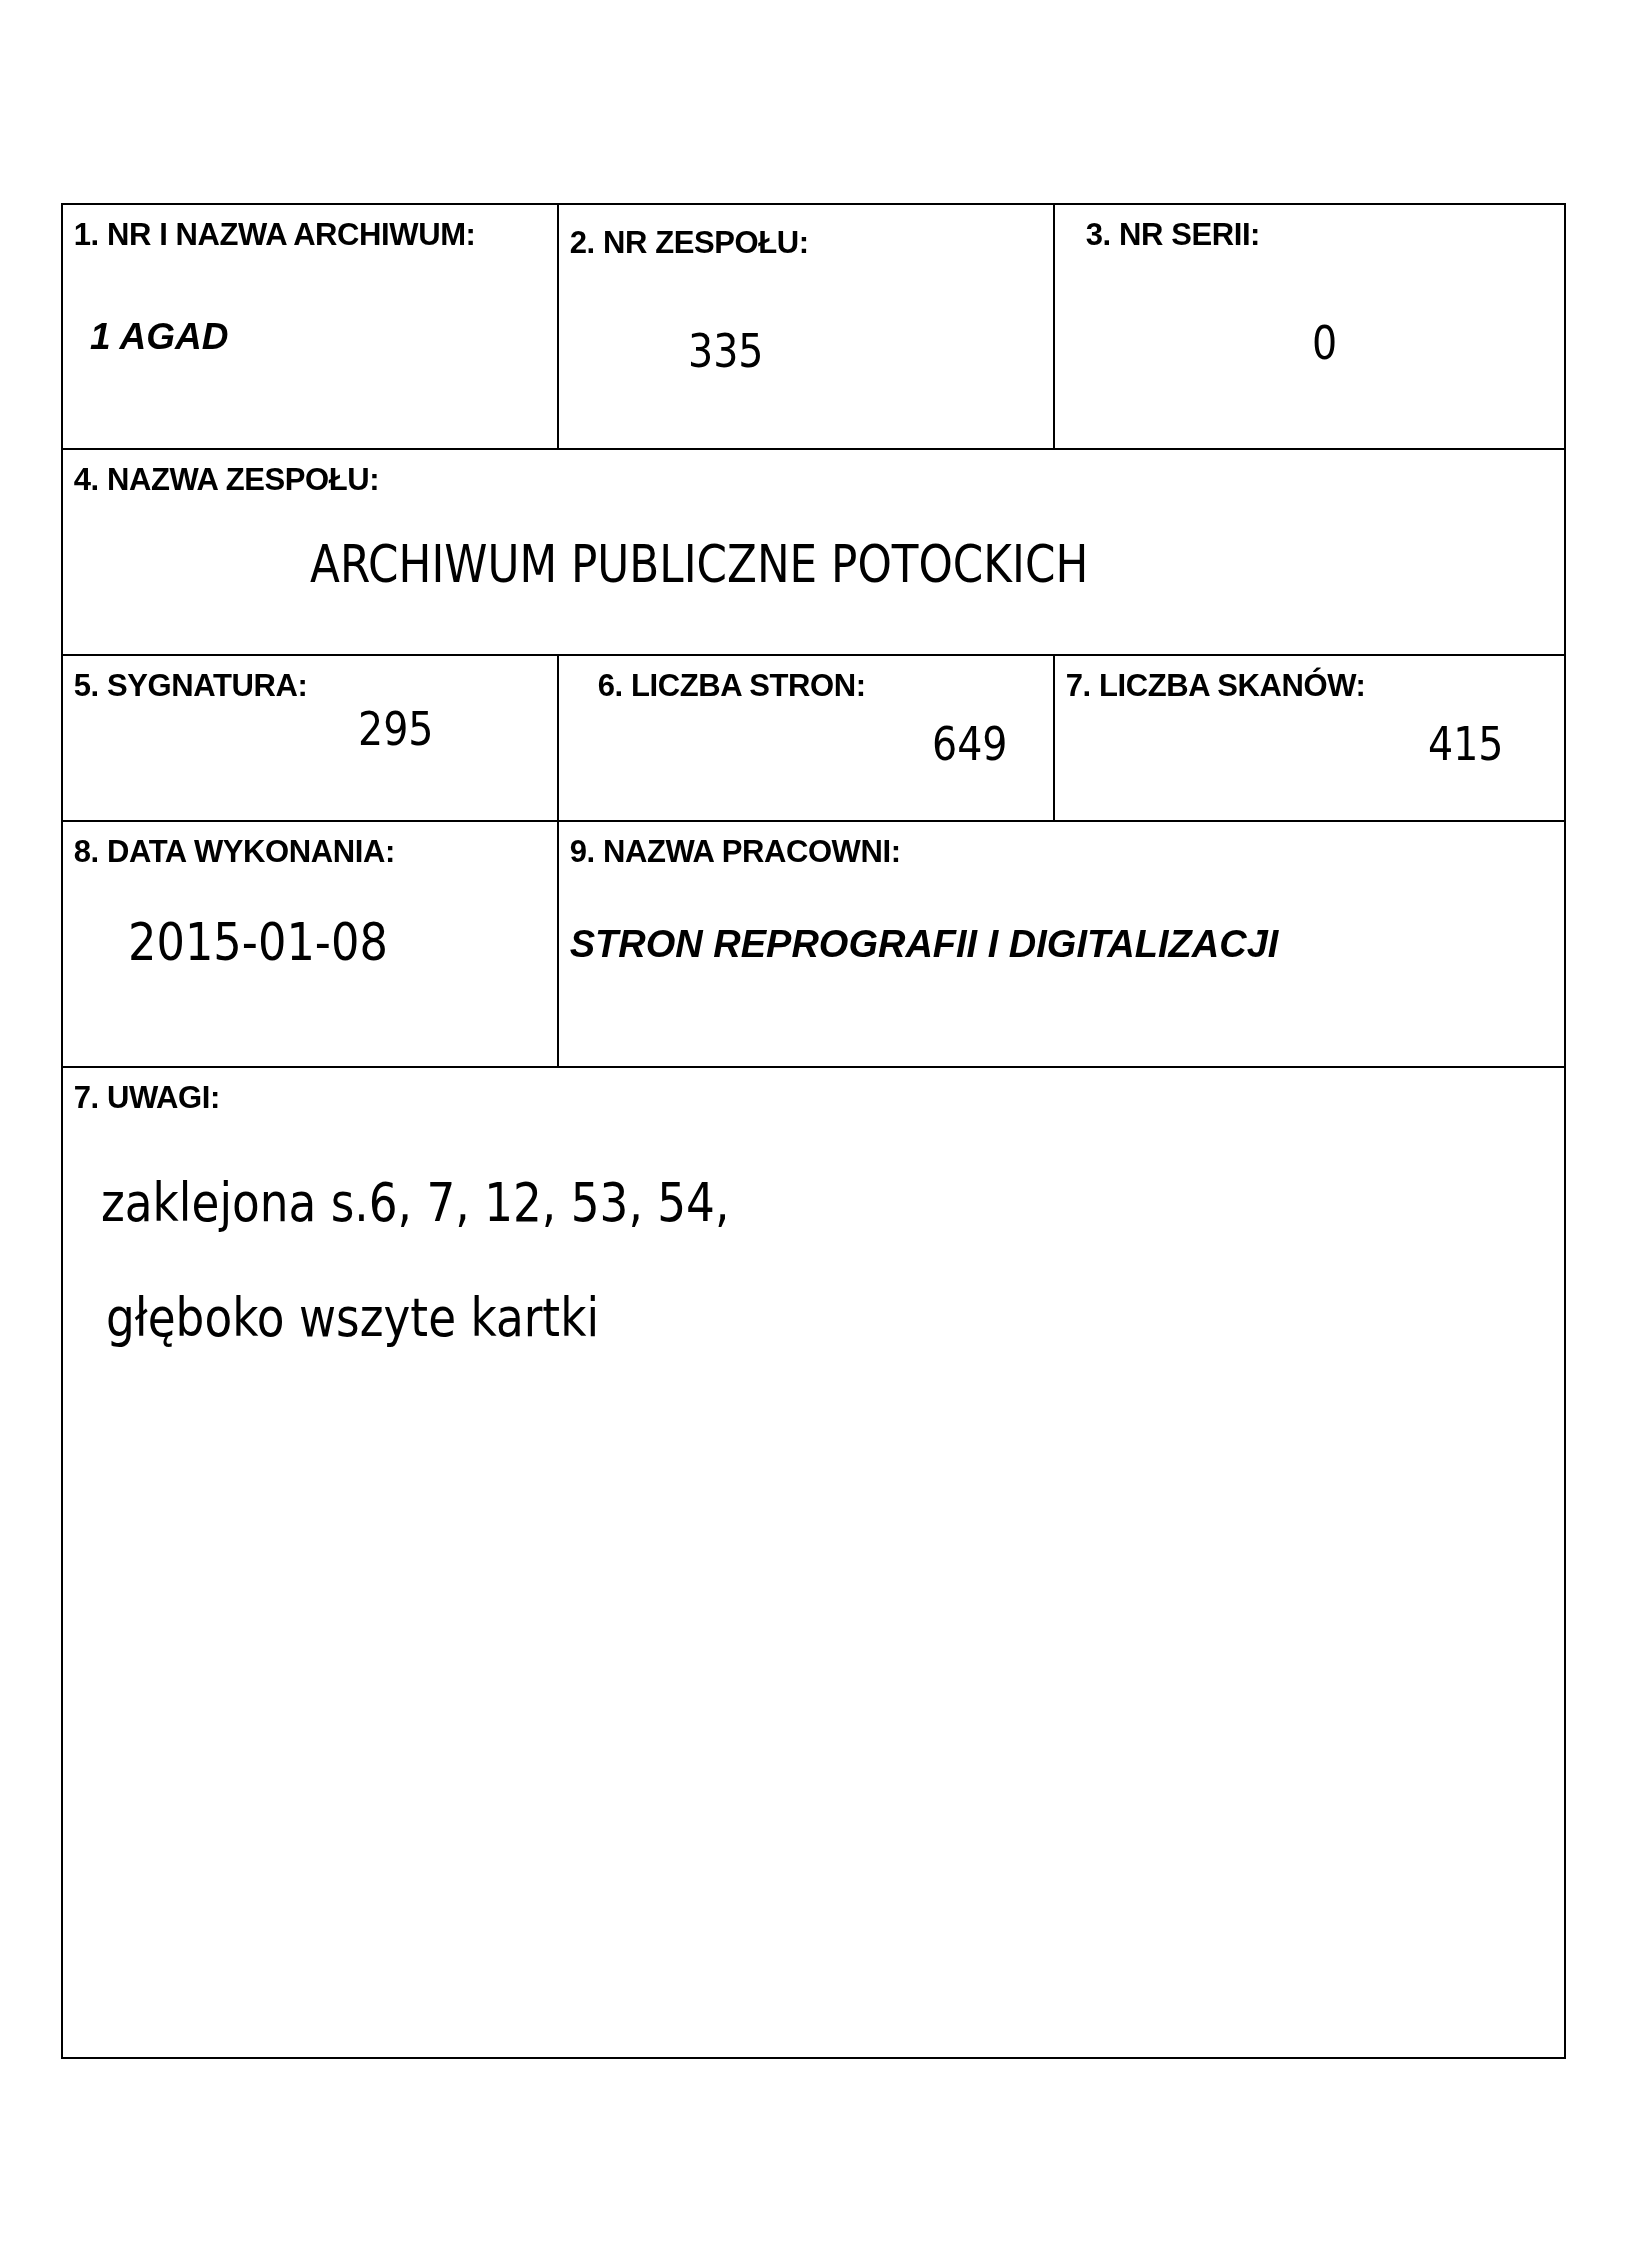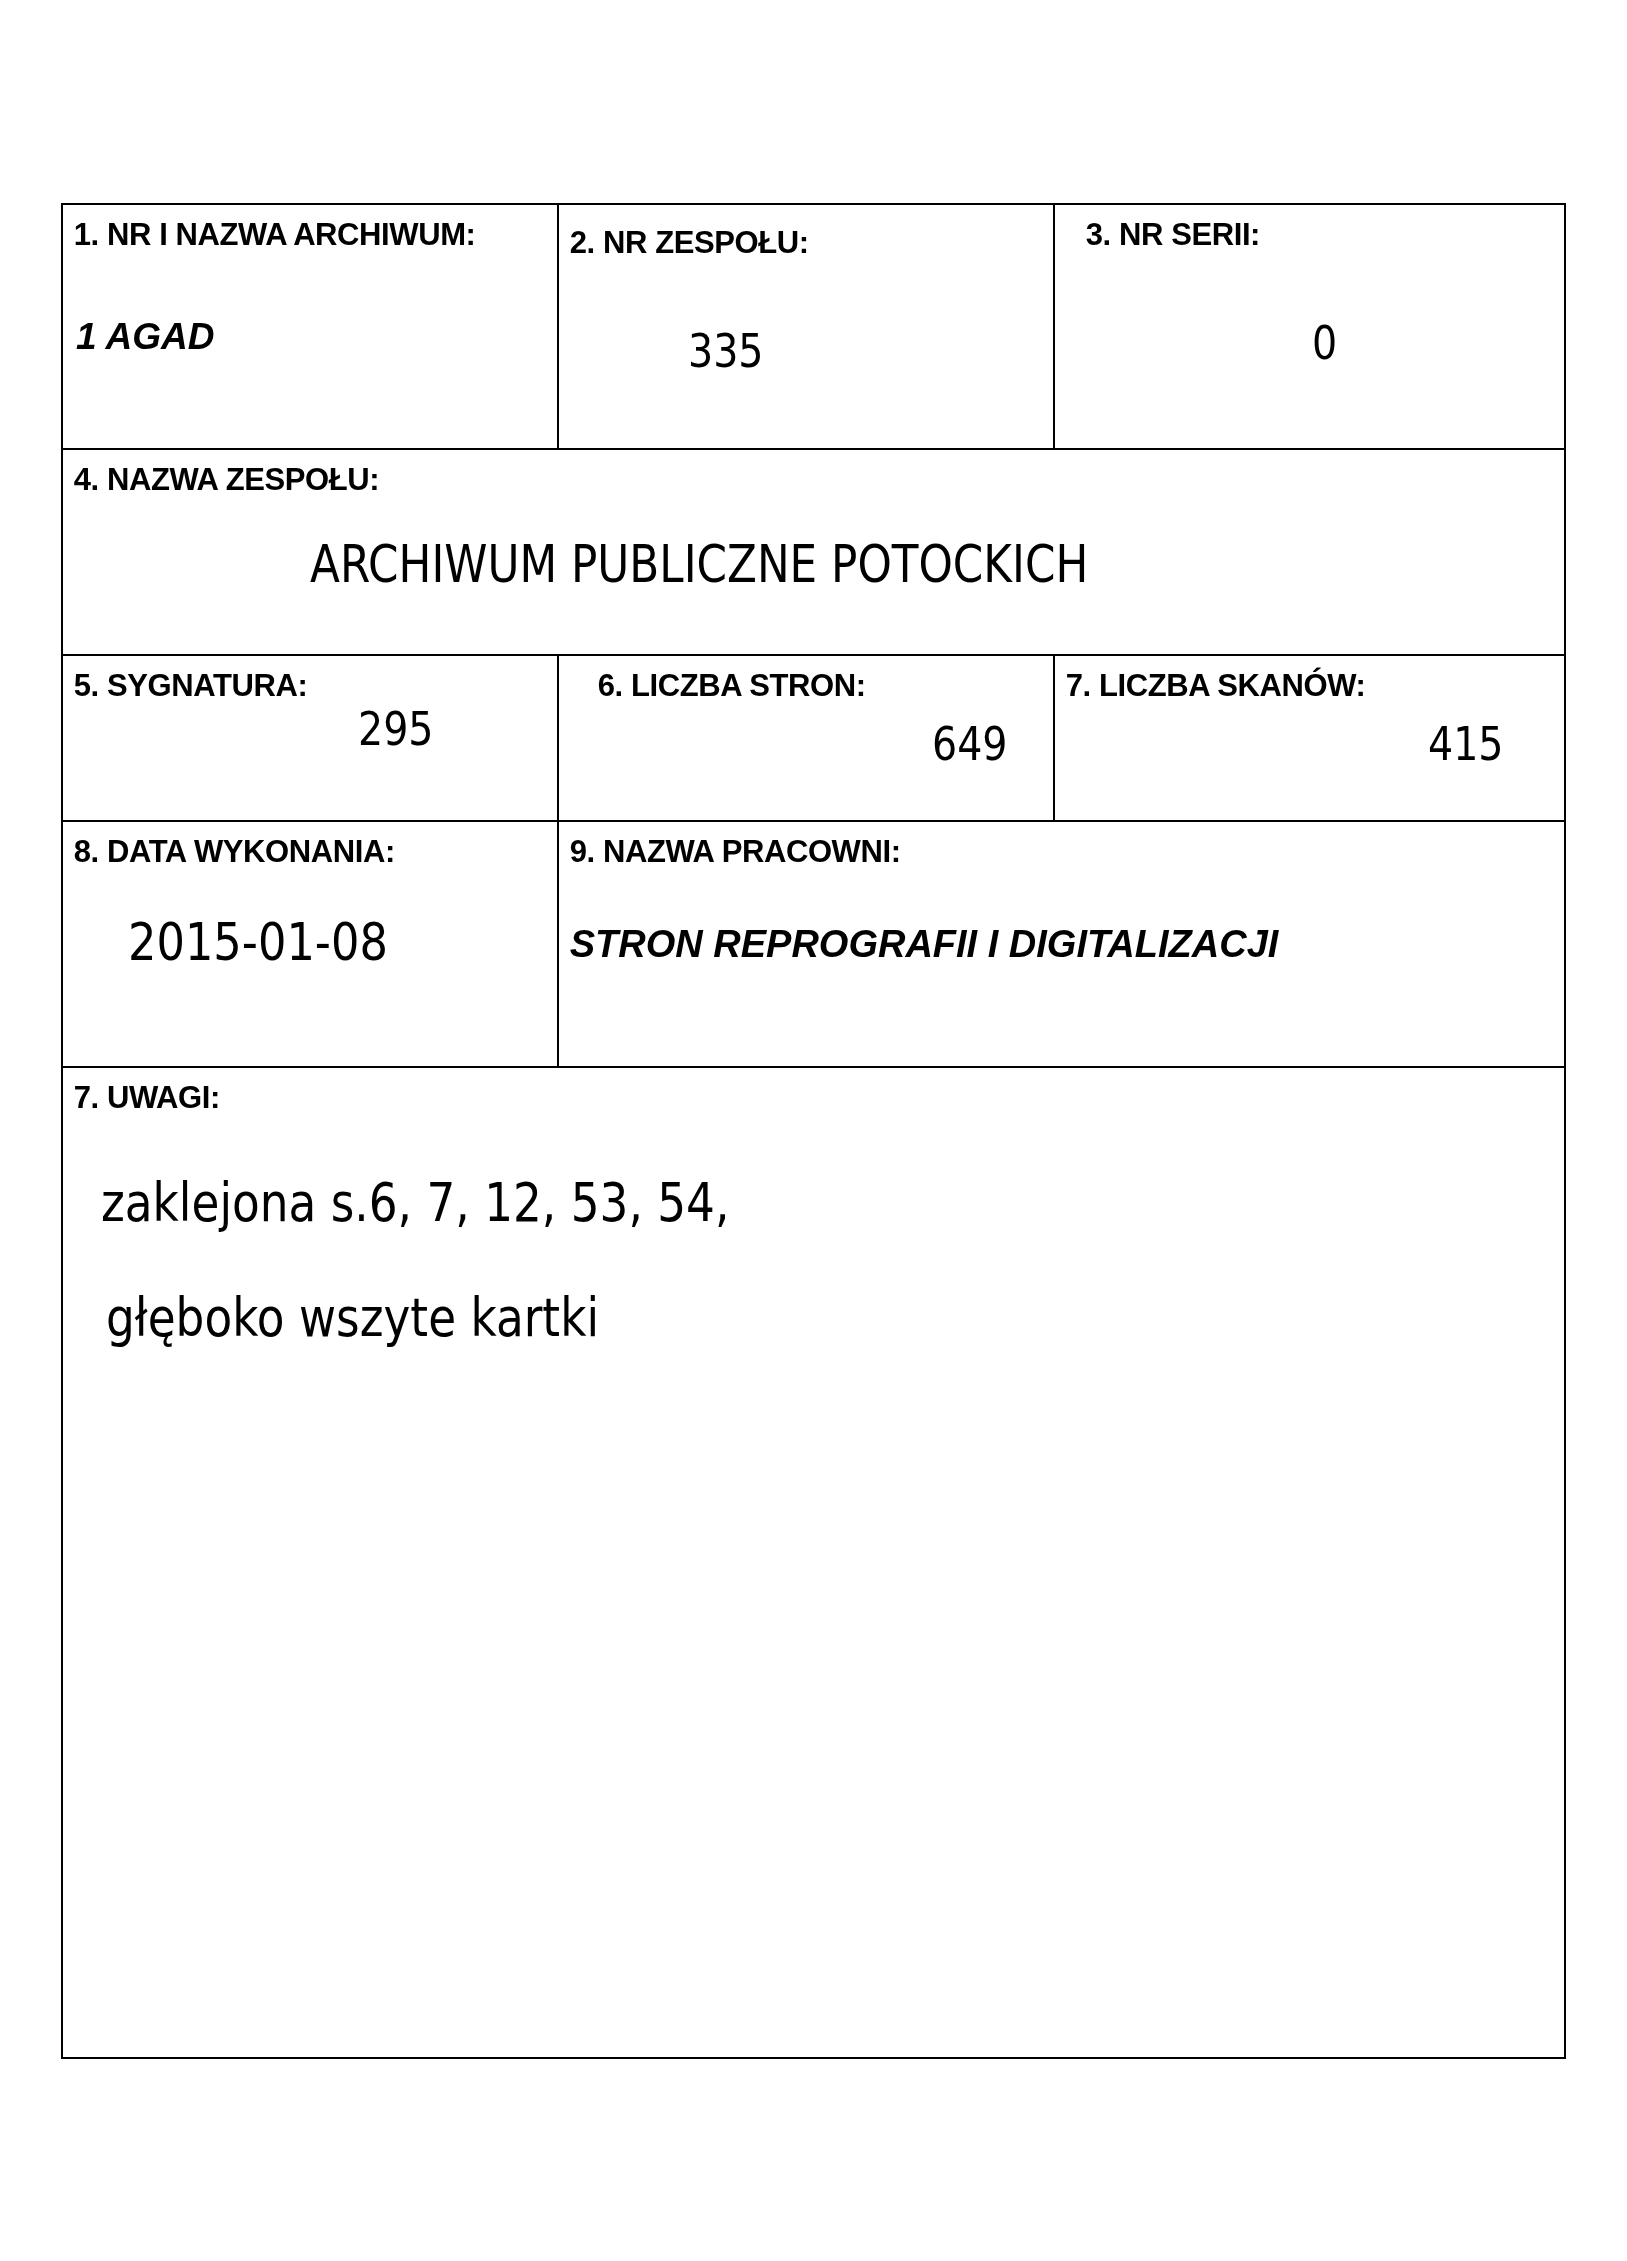--- a/index.html
+++ b/index.html
@@ -82,21 +82,21 @@
   <div class="vline" style="left:494px; top:0; height:243px;"></div>
   <div class="vline" style="left:990px; top:0; height:243px;"></div>
 
   <div class="vline" style="left:494px; top:449px; height:166px;"></div>
   <div class="vline" style="left:990px; top:449px; height:166px;"></div>
 
   <div class="vline" style="left:494px; top:615px; height:246px;"></div>
 
   <div class="cell" style="left:0; top:0; width:494px; height:243px;">
     <div class="label">1. NR I NAZWA ARCHIWUM:</div>
-    <div class="value-italic" style="left:13px; top:111px;">1 AGAD</div>
+    <div class="value-italic" style="left:27px; top:111px;">1 AGAD</div>
   </div>
   <div class="cell" style="left:496px; top:8px; width:494px; height:243px;">
     <div class="label">2. NR ZESPOŁU:</div>
     <div class="value" style="left:129px; top:111px;">335</div>
   </div>
   <div class="cell" style="left:992px; top:0; width:511px; height:243px;margin-left:20px;">
     <div class="label">3. NR SERII:</div>
     <div class="value" style="left:237px; top:111px;">0</div>
   </div>
 

